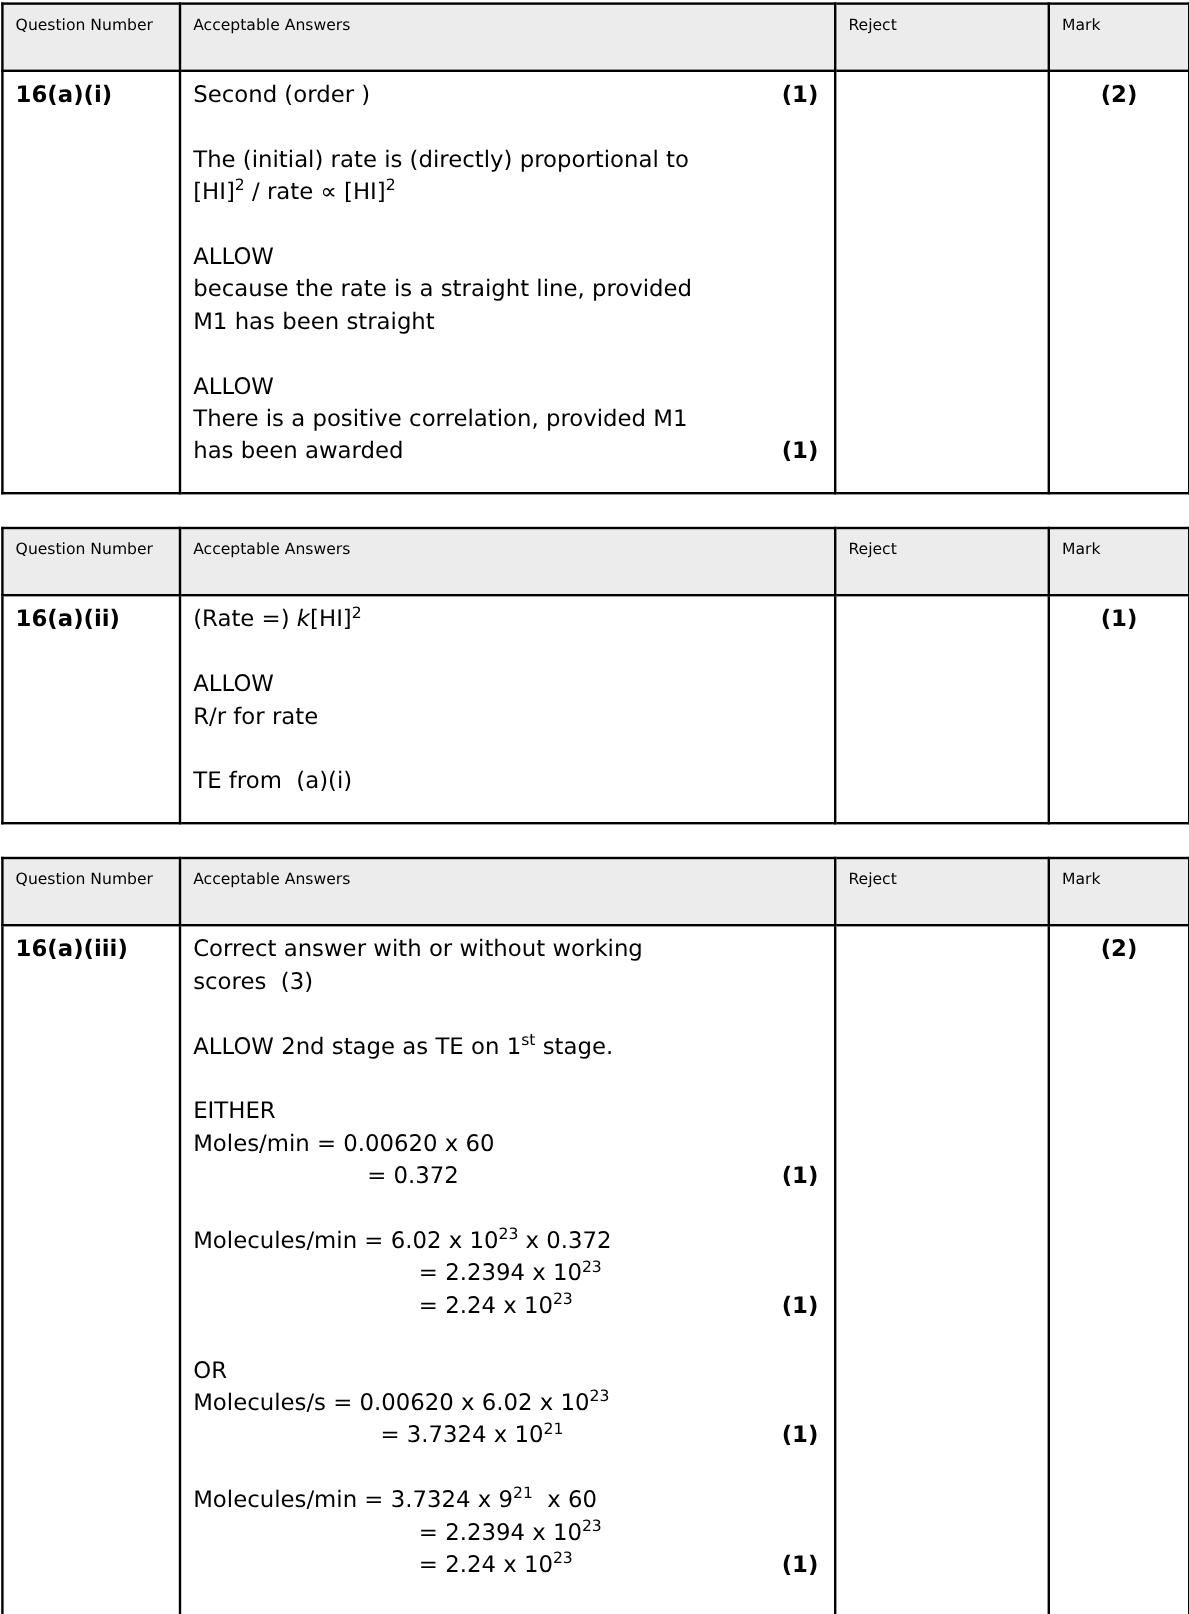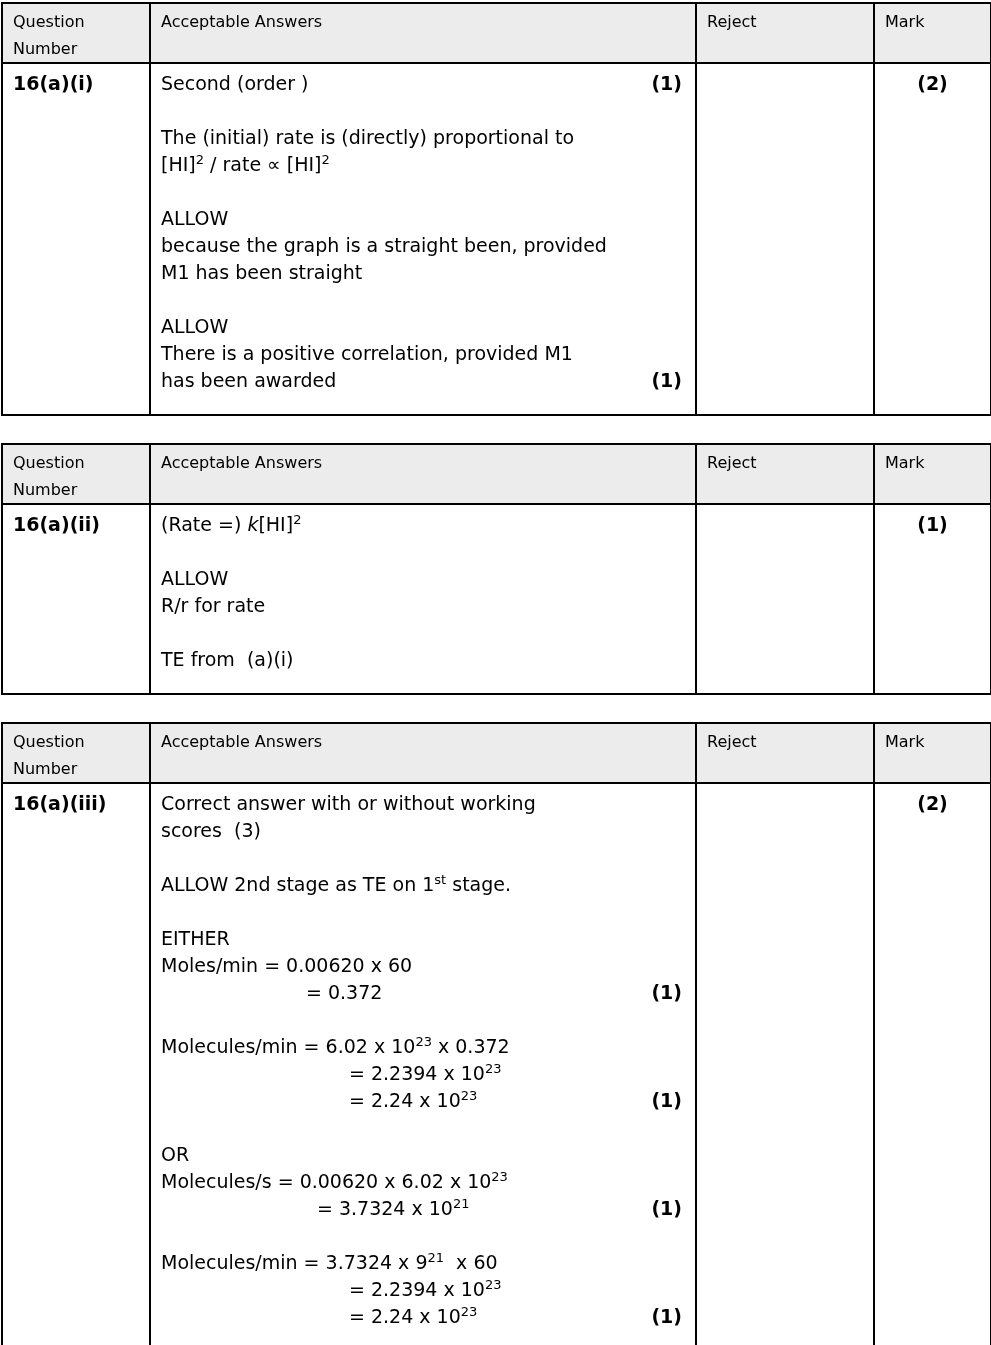--- a/index.html
+++ b/index.html
@@ -28,21 +28,21 @@
   col.c-m{width:117px;}
   th,td{
     border:2px solid var(--border);
     vertical-align:top;
     box-sizing:border-box;
   }
   th{
     background:var(--header-bg);
     font-weight:normal;
     text-align:left;
-    font-size:16px;
+    font-size:13px;
     line-height:27px;
     padding:4px 8px 0 10px;
     height:56px;
   }
   td{
     font-size:19px;
     line-height:27px;
     padding:6px 10px 20px 10px;
     margin-left:24px;
   }
@@ -99,21 +99,21 @@
               <div class="ans-line">
                 <span class="segs"><span>[HI]</span><sup>2</sup><span> / rate ∝ [HI]</span><sup>2</sup></span>
               </div>
               <div class="ans-line">
                 <span class="segs">&nbsp;</span>
               </div>
               <div class="ans-line">
                 <span class="segs"><span>ALLOW</span></span>
               </div>
               <div class="ans-line">
-                <span class="segs"><span>because the graph is a straight been, provided</span></span>
+                <span class="segs"><span>because the rate is a straight line, provided</span></span>
               </div>
               <div class="ans-line">
                 <span class="segs"><span>M1 has been straight</span></span>
               </div>
               <div class="ans-line">
                 <span class="segs">&nbsp;</span>
               </div>
               <div class="ans-line">
                 <span class="segs"><span>ALLOW</span></span>
               </div>

